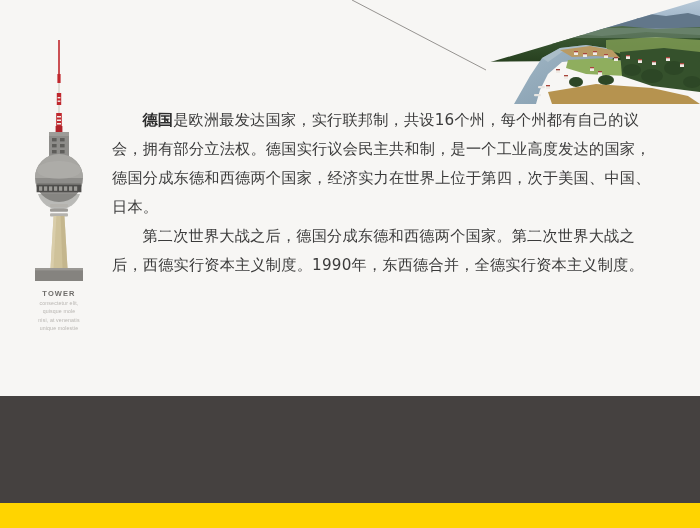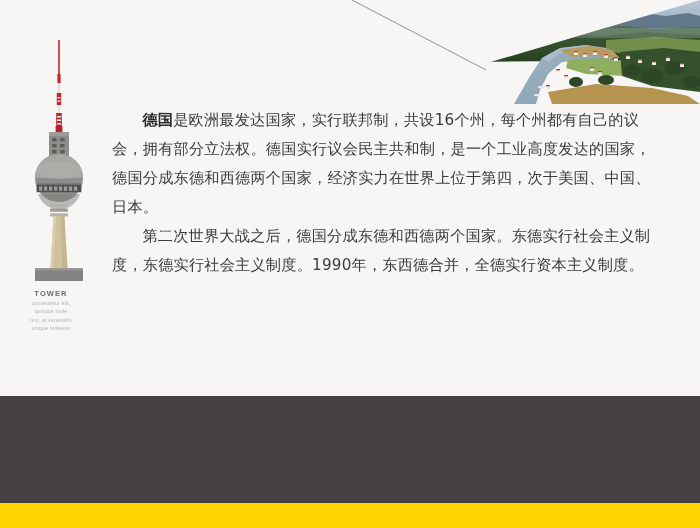--- a/index.html
+++ b/index.html
@@ -43,20 +43,21 @@
   }
   .hero-photo svg { display: block; width: 100%; height: 100%; }
 
   
   .tower-col {
     position: absolute;
     left: 8px; top: 18px;
     width: 102px; height: 330px;
     display: flex;
     flex-direction: column;
+    align-items: center;
   }
   .tower-art { width: 102px; height: 268px; display: block; }
   .tower-caption {
     width: 86px;
     margin-top: 2px;
     text-align: center;
   }
   .tower-title {
     font-size: 7.5px;
     font-weight: bold;
@@ -269,19 +270,19 @@
       <div class="tower-title">TOWER</div>
       <div class="tower-sub">consectetur elit,</div>
       <div class="tower-sub">quisque mole</div>
       <div class="tower-sub">nisi, at venenatis</div>
       <div class="tower-sub">unique molestie</div>
     </div>
   </div>
 
   <div class="body-copy">
     <p class="para"><b>德国</b><span>是欧洲最发达国家，实行联邦制，共设16个州，每个州都有自己的议会，拥有部分立法权。德国实行议会民主共和制，是一个工业高度发达的国家，德国分成东德和西德两个国家，经济实力在世界上位于第四，次于美国、中国、日本。</span></p>
-    <p class="para"><span>第二次世界大战之后，德国分成东德和西德两个国家。东德实行社会主义制度，东德实行社会主义制度。1990年，东西德合并，全德实行资本主义制度。</span></p>
+    <p class="para"><span>第二次世界大战之后，德国分成东德和西德两个国家。第二次世界大战之后，西德实行资本主义制度。1990年，东西德合并，全德实行资本主义制度。</span></p>
   </div>
 
   <div class="bar-dark"></div>
   <div class="bar-yellow"></div>
 
 </div>
 
 </body></html>

